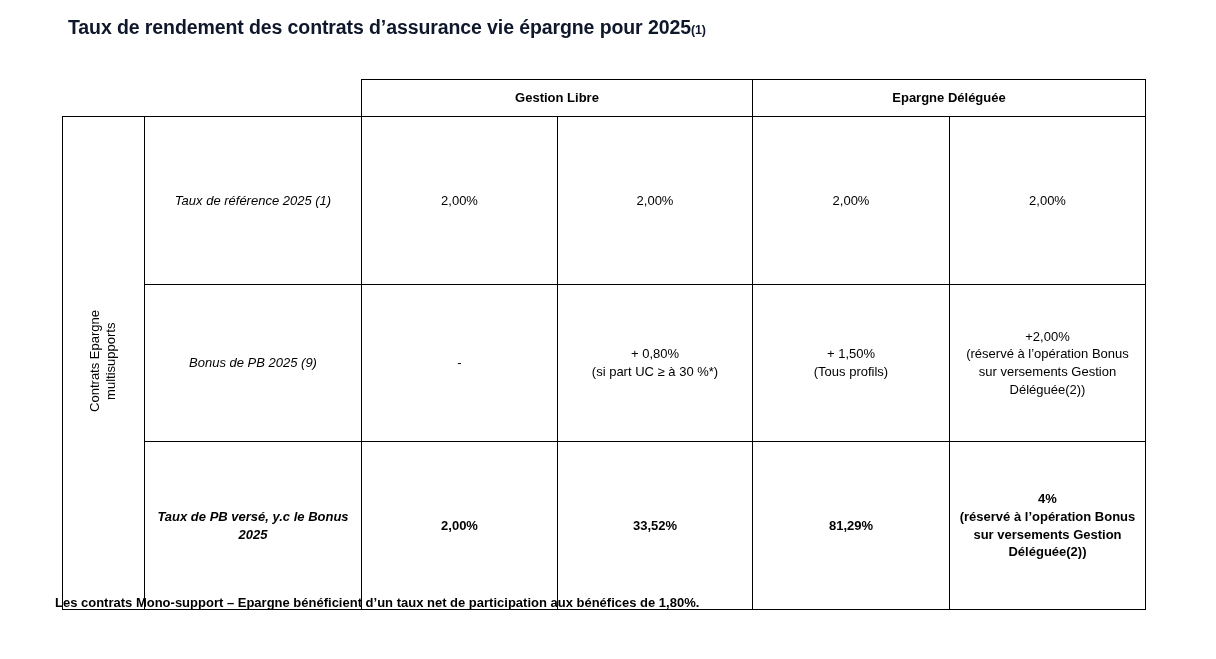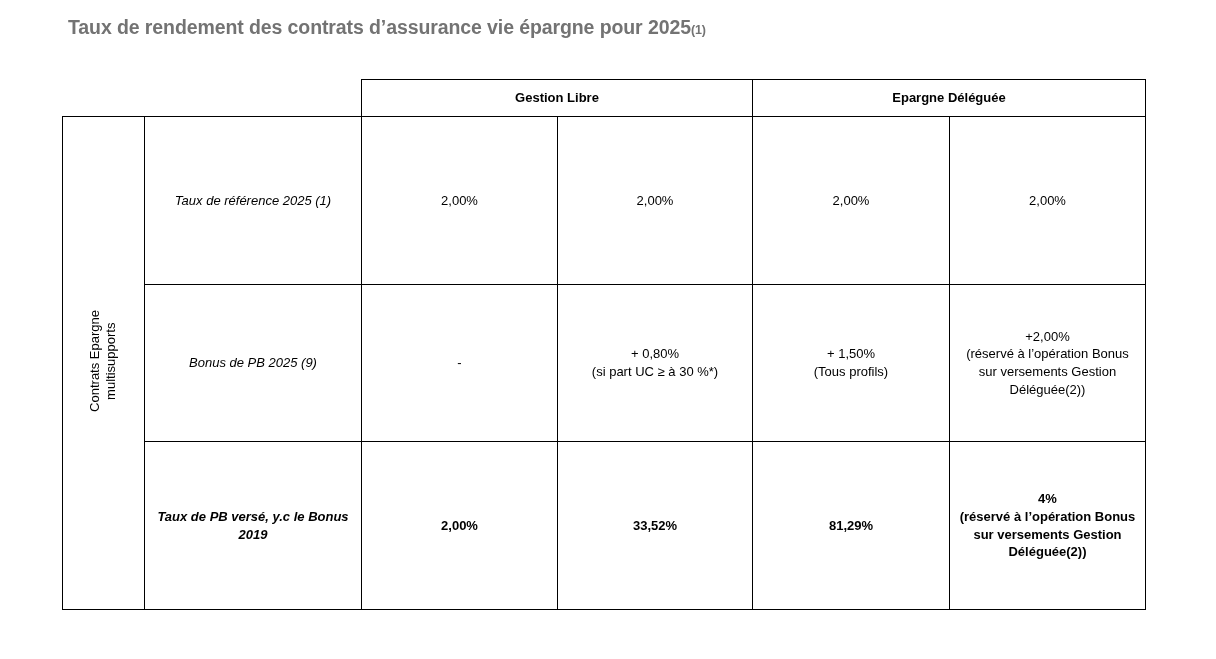--- a/index.html
+++ b/index.html
@@ -19,21 +19,21 @@
     position: relative;
     width: 1216px;
     height: 659px;
   }
   .title {
     position: absolute;
     left: 68px;
     top: 16px;
     font-size: 19.5px;
     font-weight: bold;
-    color: #737373;
+    color: #0f172a;
     letter-spacing: -0.1px;
     white-space: nowrap;
   }
   .title .fn {
     font-size: 12.5px;
     vertical-align: baseline;
   }
 
   
   .tbl-wrap {
@@ -160,24 +160,25 @@
 
         <tr class="r-2">
           <td class="rowlabel">Bonus de PB 2025 (9)</td>
           <td>-</td>
           <td class="cell-multi">+ 0,80%<br>(si part UC ≥ à 30 %*)</td>
           <td class="cell-multi">+ 1,50%<br>(Tous profils)</td>
           <td class="cell-multi">+2,00%<br>(réservé à l’opération Bonus sur versements Gestion Déléguée(2))</td>
         </tr>
 
         <tr class="r-3">
-          <td class="rowlabel bold">Taux de PB versé, y.c le Bonus 2019</td>
+          <td class="rowlabel bold">Taux de PB versé, y.c le Bonus 2025</td>
           <td class="cell-bold">2,00%</td>
           <td class="cell-bold">33,52%</td>
           <td class="cell-bold">81,29%</td>
           <td class="cell-bold cell-multi">4%<br>(réservé à l’opération Bonus sur versements Gestion Déléguée(2))</td>
         </tr>
       </tbody>
     </table>
   </div>
 
+  <div class="note note1">Les contrats Mono-support – Epargne bénéficient d’un taux net de participation aux bénéfices de 1,80%.</div>
 
 </div>
 
 </body></html>

